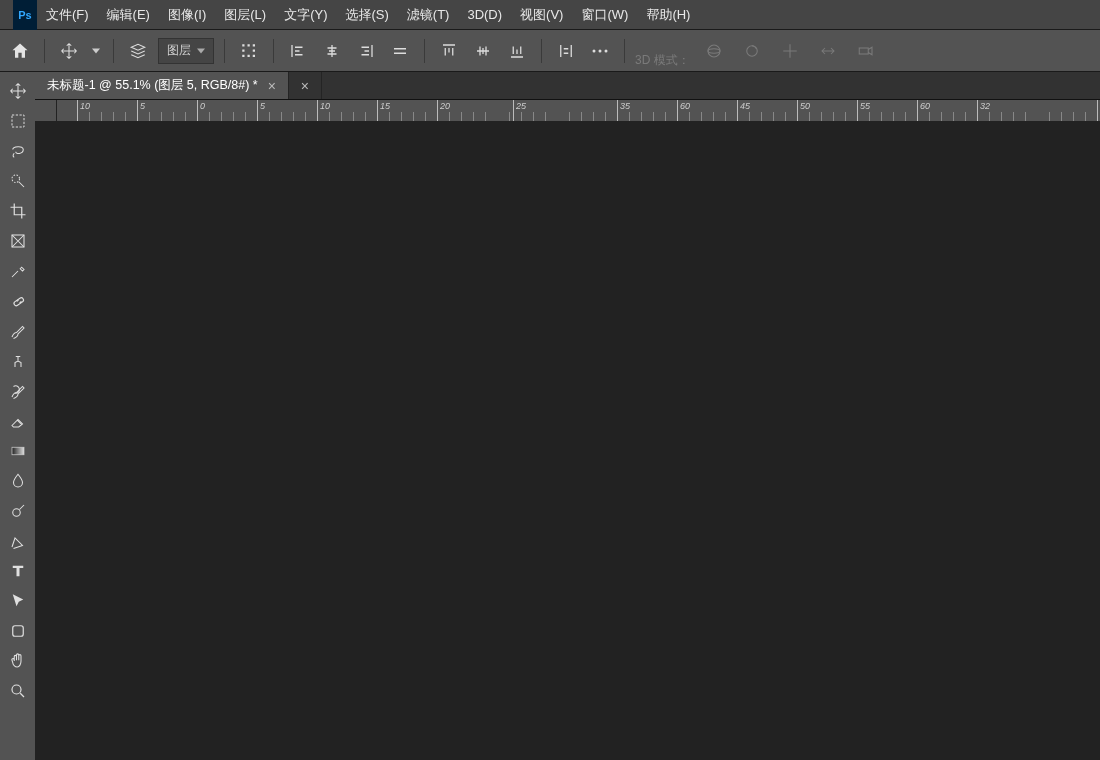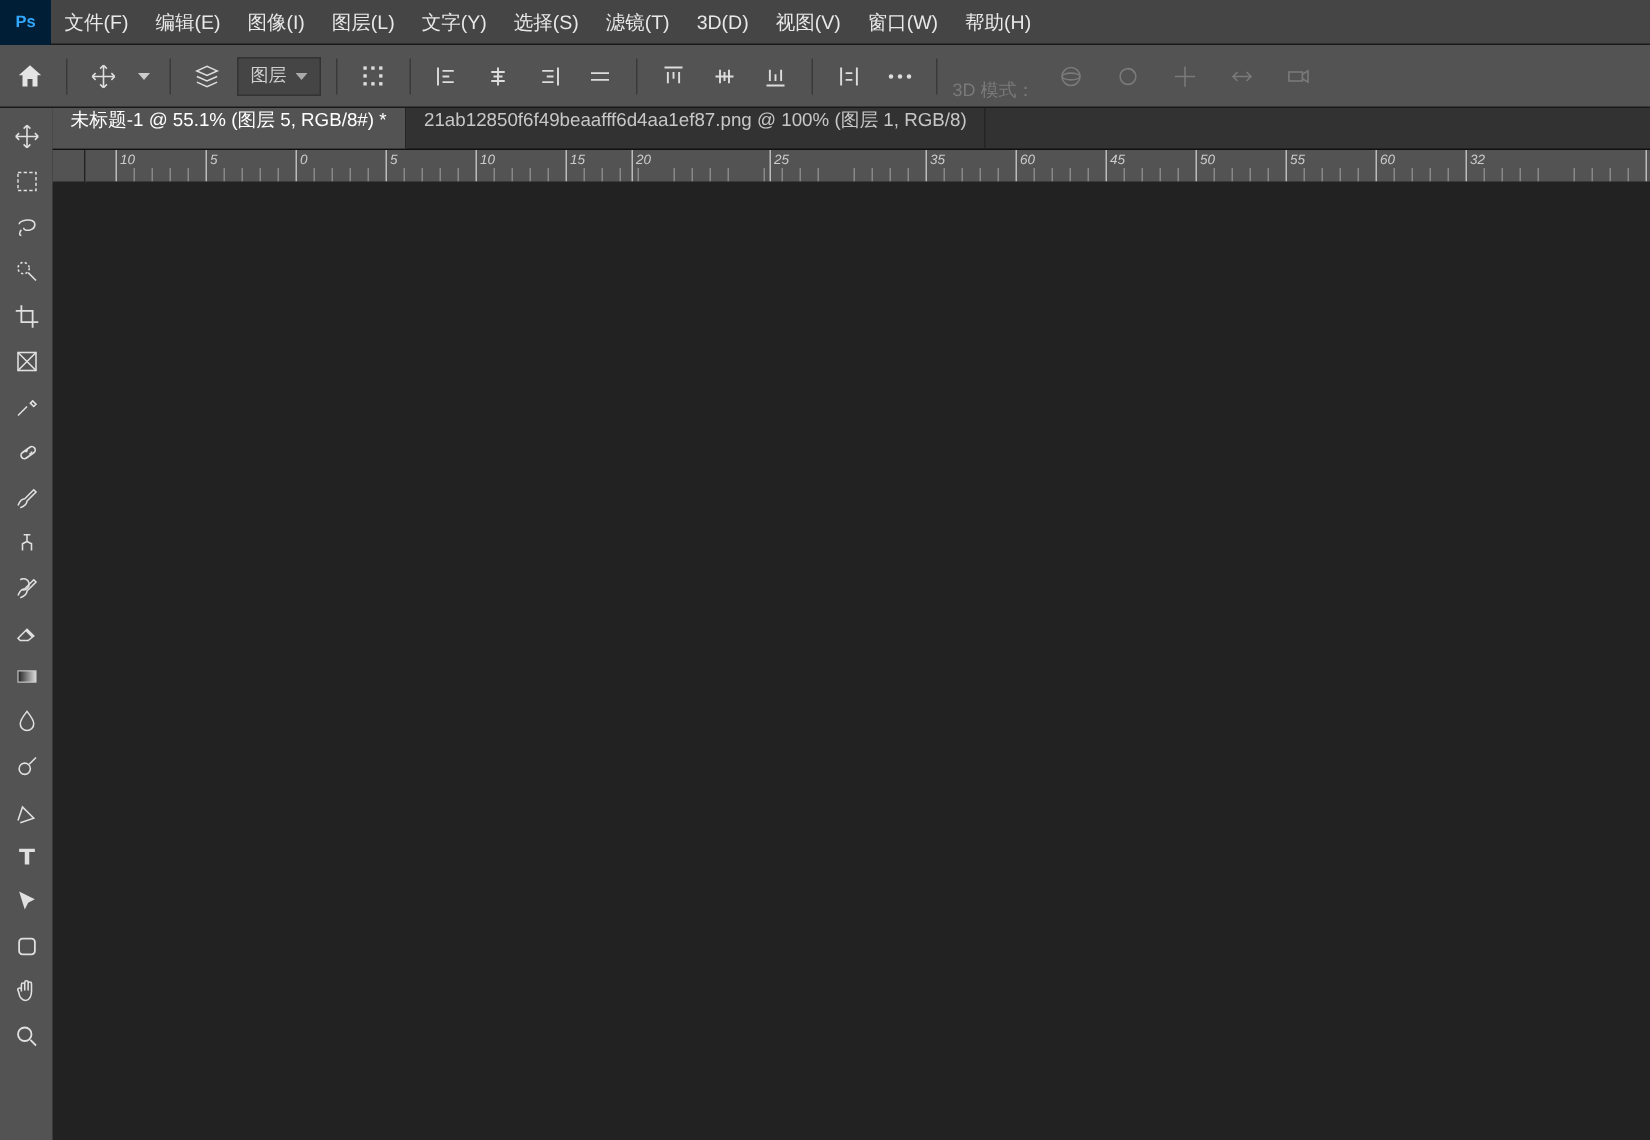--- a/index.html
+++ b/index.html
@@ -1,34 +1,34 @@
 <!DOCTYPE html>
 <html><head>
 <meta charset="utf-8">
 <style>
   * { box-sizing: border-box; margin: 0; padding: 0; font-family: "Microsoft YaHei", sans-serif; }
   html, body { width: 1100px; height: 760px; overflow: hidden; background: #222222; color: #d0d0d0; }
 
   
   .menubar { height: 30px; background: #454545; display: flex; align-items: center; font-size: 13px; border-bottom: 1px solid #1a1a1a; }
-  .ps-logo { width: 34px; height: 30px; background: #001E36; display: flex; align-items: center; justify-content: center; color: #31A8FF; font-weight: bold; font-size: 11px; }
+  .ps-logo { width: 24px; height: 30px; background: #001E36; display: flex; align-items: center; justify-content: center; color: #31A8FF; font-weight: bold; font-size: 11px; margin-left: 13px; }
   .menu-item { padding: 0 9px; height: 30px; line-height: 30px; cursor: pointer; color: #e8e8e8; }
 
   
   .optionsbar { height: 42px; background: #535353; display: flex; align-items: center; gap: 6px; padding: 0 6px; border-bottom: 1px solid #1a1a1a; }
   .opt-home { width: 28px; height: 28px; display:flex; align-items:center; justify-content:center; }
   .opt-sep { width: 1px; height: 24px; background: #3a3a3a; margin: 0 4px; }
   .opt-icon { width: 28px; height: 28px; display:flex; align-items:center; justify-content:center; color:#d6d6d6; }
   .opt-drop { height: 26px; background:#454545; border:1px solid #333; display:flex; align-items:center; padding:0 8px; gap:6px; font-size:12px; color:#d0d0d0;}
   .muted { color:#7a7a7a; font-size:12px;margin-top:20px; }
   .mode3d { display:flex; align-items:center; gap:10px; }
 
   
   .doctabs { height: 28px; background: #323232; display: flex; align-items: stretch; font-size: 12.5px; border-bottom: 1px solid #111; padding-left: 35px;}
-  .doctab { display:flex; align-items:center; padding: 0 12px; gap:10px; color:#c7c7c7; border-right:1px solid #242424; cursor:pointer;flex-direction:column; }
+  .doctab { display:flex; align-items:center; padding: 0 12px; gap:10px; color:#c7c7c7; border-right:1px solid #242424; cursor:pointer; }
   .doctab.active { background: #535353; color:#fff; }
   .doctab .close { font-size: 14px; color:#bbb; }
 
   
   .tools { width: 35px; background: #535353; display:flex; flex-direction:column; align-items:center; padding-top:4px; gap:0px; position:absolute; top:72px; left:0; bottom:0; z-index:5; }
   .tool { width: 30px; height: 30px; display:flex; align-items:center; justify-content:center; color:#d6d6d6; cursor:pointer; }
 
   
   .canvas-area { flex:1; display:grid; grid-template-columns: 22px 1fr; grid-template-rows: 22px 1fr; background:#262626; margin-left:35px;}
   .ruler-h { grid-column:2; grid-row:1; background:#535353; position:relative; overflow:hidden; border-bottom:1px solid #222;font-style:italic;}
@@ -311,21 +311,20 @@
       </svg>
     </div>
 </div>
 
 <div class="doctabs">
   <div class="doctab active">
     <span>未标题-1 @ 55.1% (图层 5, RGB/8#) *</span>
     <span class="close">×</span>
   </div>
   <div class="doctab">
-    <span>21ab12850f6f49beaafff6d4aa1ef87.png @ 100% (图层 1, RGB/8)</span>
     <span class="close">×</span>
   </div>
 </div>
 
 <div class="canvas-area">
   <div class="ruler-corner"></div>
   <div class="ruler-h" id="ruler-h">
       <div class="rtick-h" style="left: 20px;">10</div>
       <div class="rtmin-h" style="left: 32px;"></div>
       <div class="rtmin-h" style="left: 44px;"></div>
@@ -349,21 +348,21 @@
       <div class="rtick-h" style="left: 260px;">10</div>
       <div class="rtmin-h" style="left: 272px;"></div>
       <div class="rtmin-h" style="left: 284px;"></div>
       <div class="rtmin-h" style="left: 296px;"></div>
       <div class="rtmin-h" style="left: 308px;"></div>
       <div class="rtick-h" style="left: 320px;">15</div>
       <div class="rtmin-h" style="left: 332px;"></div>
       <div class="rtmin-h" style="left: 344px;"></div>
       <div class="rtmin-h" style="left: 356px;"></div>
       <div class="rtmin-h" style="left: 368px;"></div>
-      <div class="rtick-h" style="left: 364px;">20</div>
+      <div class="rtick-h" style="left: 380px;">20</div>
       <div class="rtmin-h" style="left: 392px;"></div>
       <div class="rtmin-h" style="left: 404px;"></div>
       <div class="rtmin-h" style="left: 416px;"></div>
       <div class="rtmin-h" style="left: 428px;"></div>
       <div class="rtick-h" style="left: 456px;">25</div>
       <div class="rtmin-h" style="left: 452px;"></div>
       <div class="rtmin-h" style="left: 464px;"></div>
       <div class="rtmin-h" style="left: 476px;"></div>
       <div class="rtmin-h" style="left: 488px;"></div>
       <div class="rtick-h" style="left: 500px; margin-top: 32px;">30</div>

